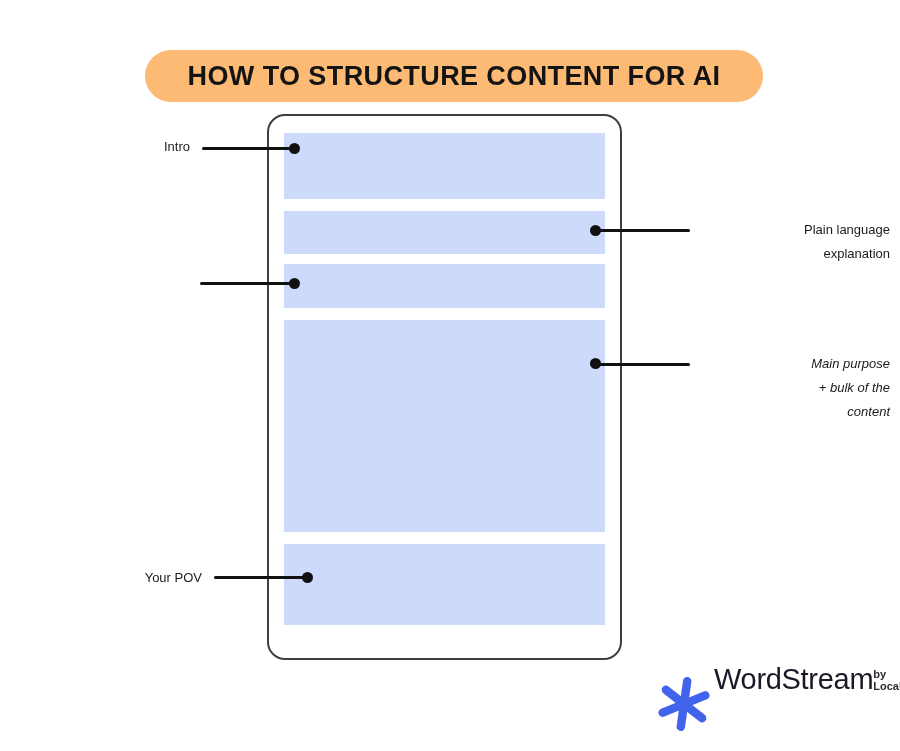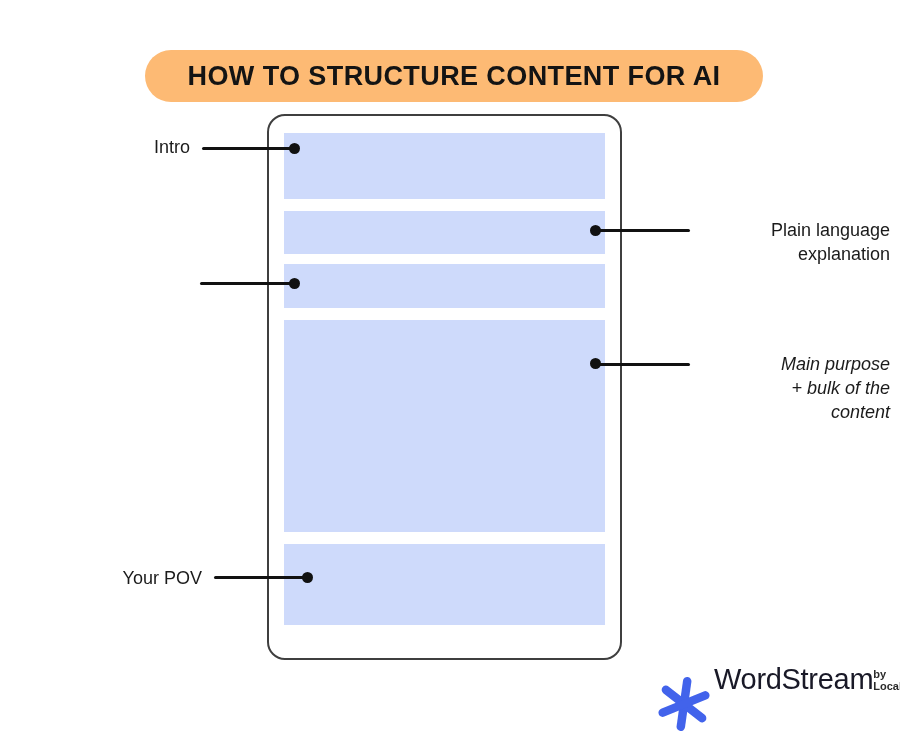--- a/index.html
+++ b/index.html
@@ -28,21 +28,21 @@
   }
   .block { position:absolute; left:284px; width:321px; background:#cedafb; }
   .block-intro        { top:133px; height:66px; }
   .block-plain        { top:211px; height:43px; }
   .block-audience     { top:264px; height:44px; }
   .block-main         { top:320px; height:212px; }
   .block-pov          { top:544px; height:81px; }
 
   
   .callout-label {
-    position:absolute; font-size:18px; line-height:24px; color:#1b1b1b;
+    position:absolute; font-size:13px; line-height:24px; color:#1b1b1b;
     font-weight:500; white-space:pre-line;
   }
   .label-left  { text-align:right; }
   .label-right { text-align:right; }
   .lbl-intro    { left:0px;   width:190px; top:135px; }
   .lbl-plain    { left:700px; width:190px; top:218px; }
   .lbl-audience { left:0px;   width:190px; top:271px; }
   .lbl-main     { left:700px; width:190px; top:352px;font-style:italic; }
   .lbl-pov      { left:0px;   width:202px; top:566px; }
 

